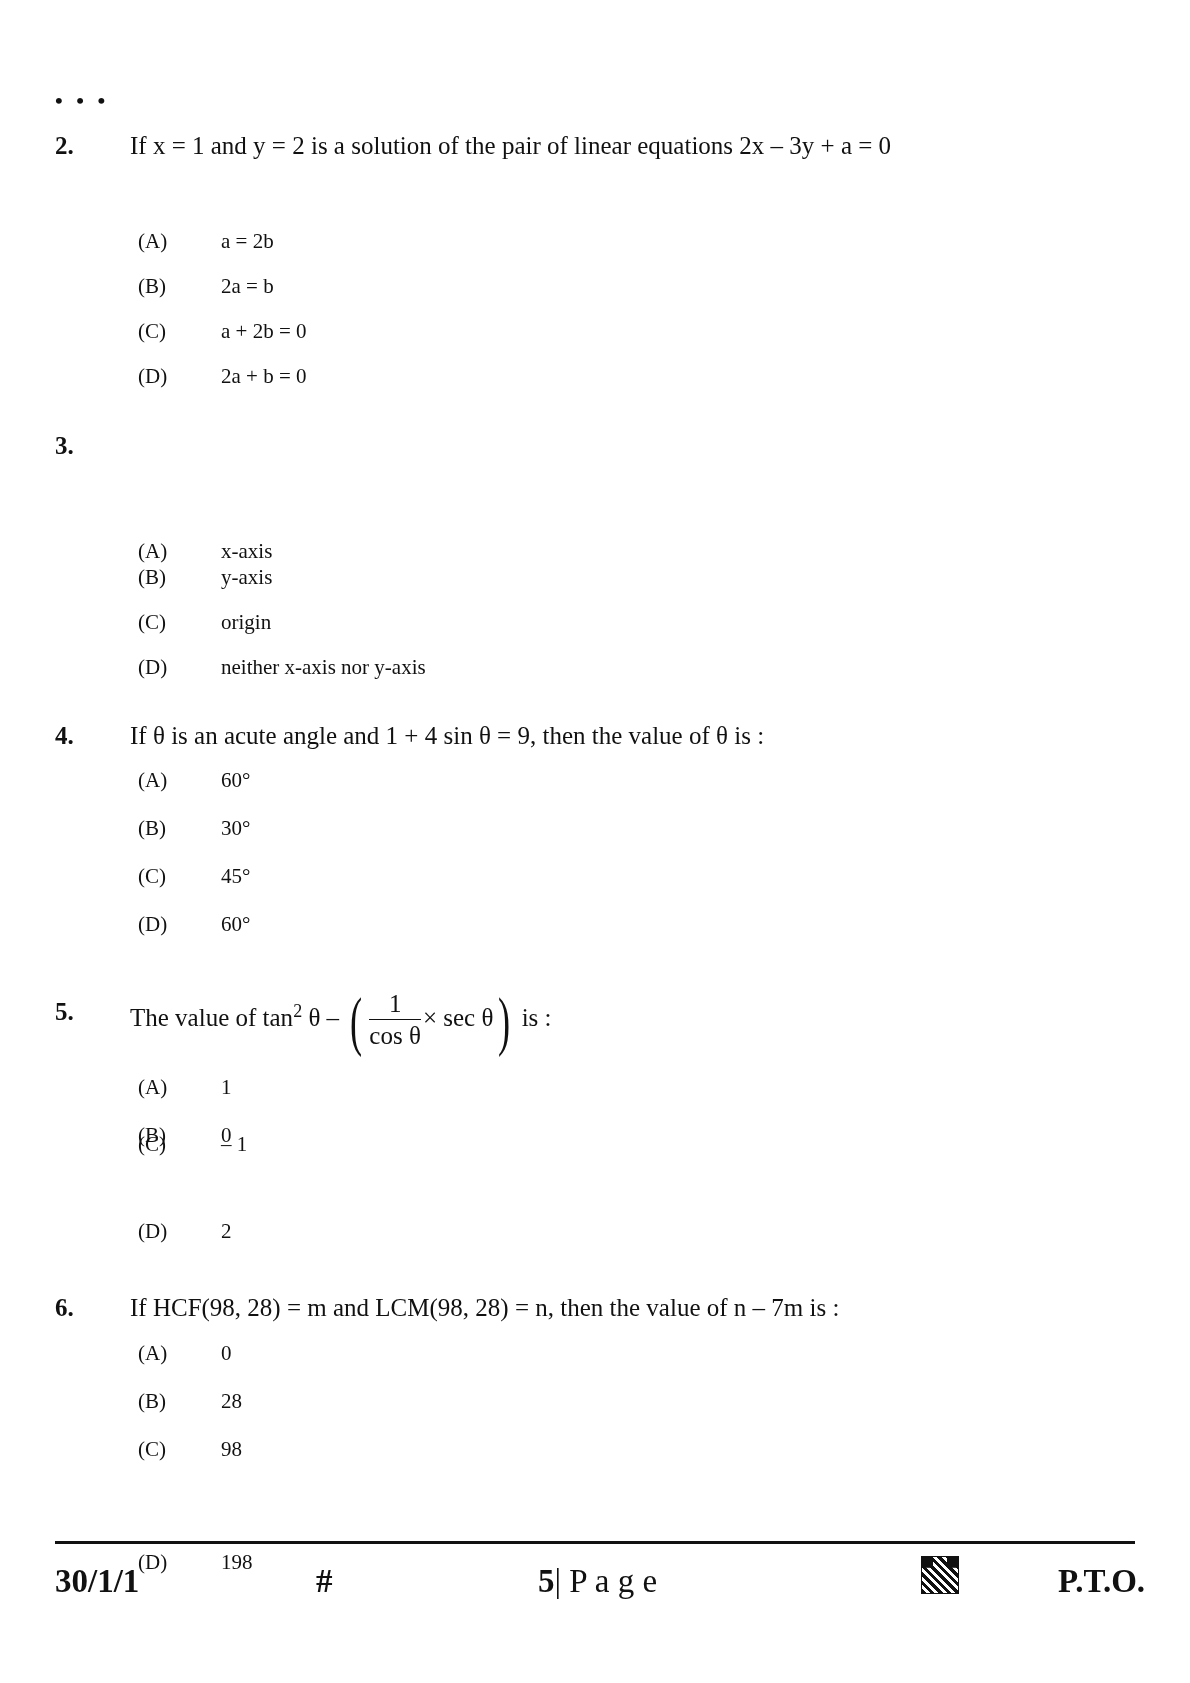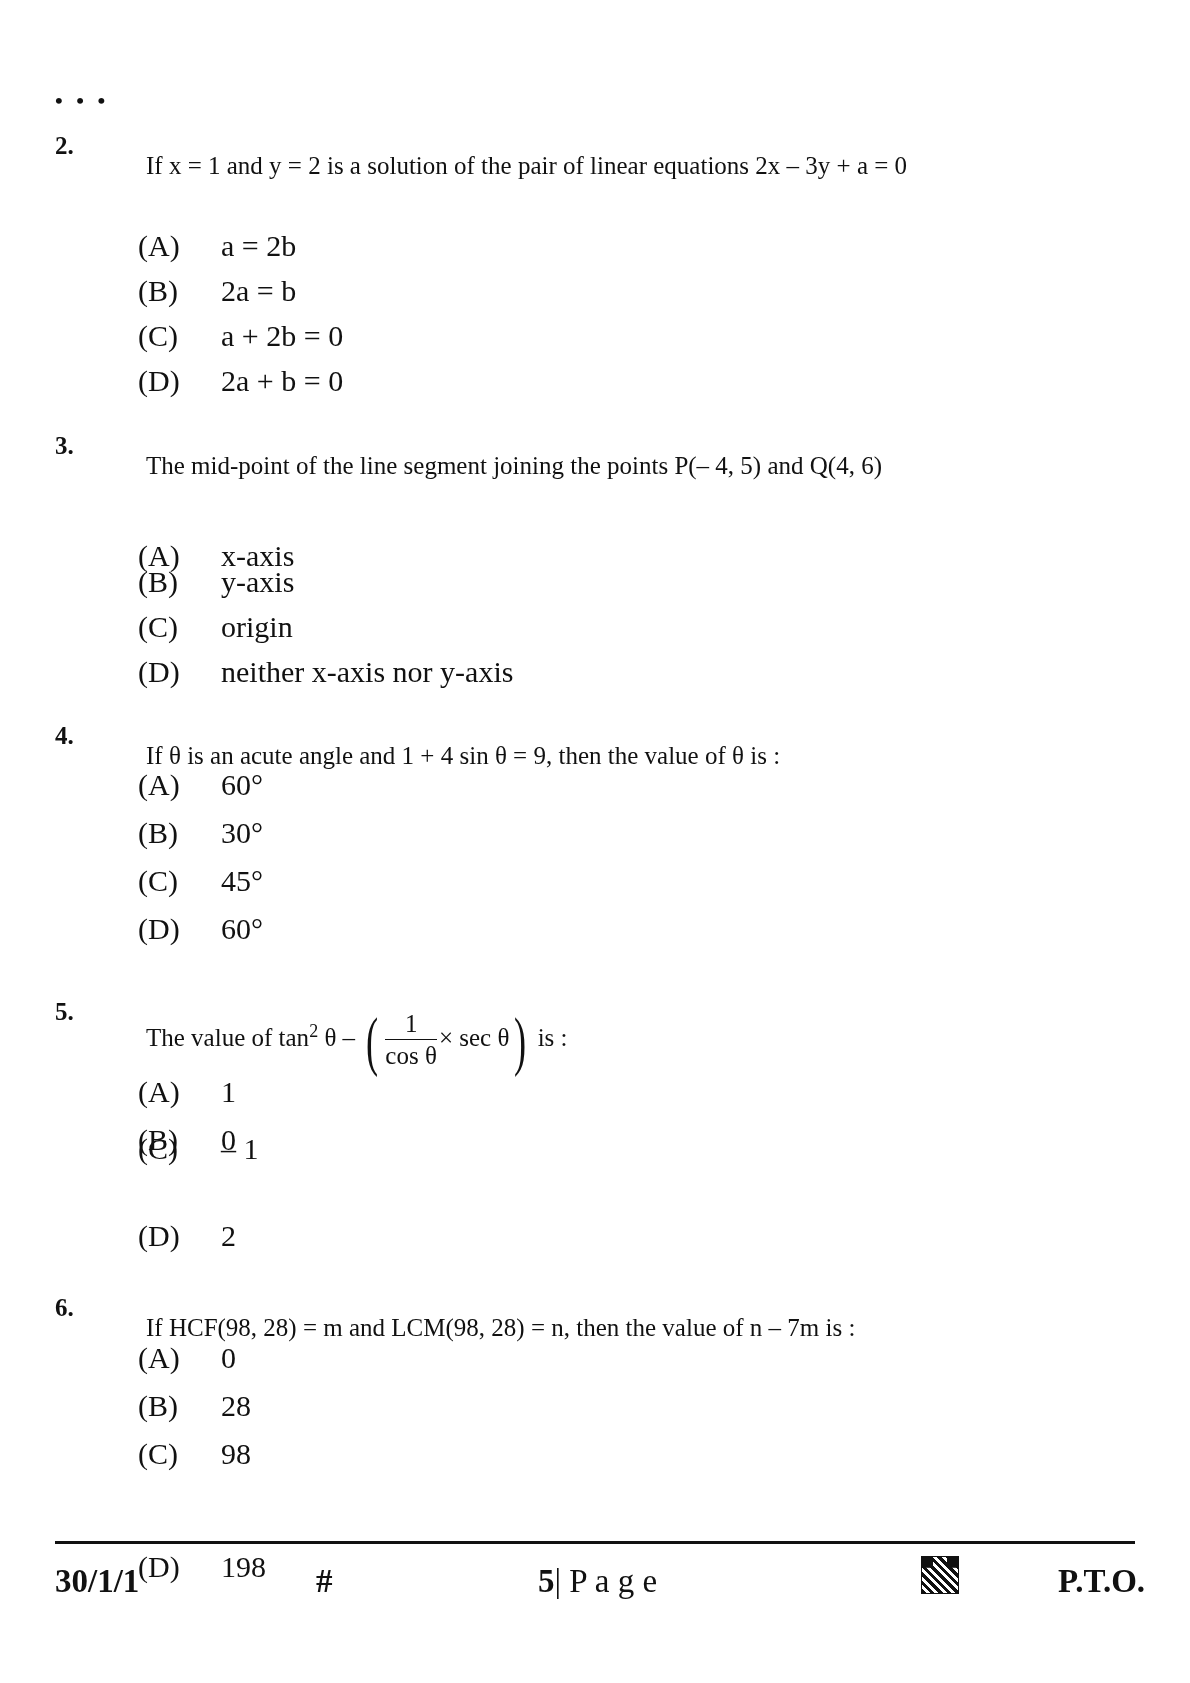--- a/index.html
+++ b/index.html
@@ -3,22 +3,22 @@
 <meta charset="utf-8">
 <style>
   html, body { margin: 0; padding: 0; background: #ffffff; }
   body {
     width: 1190px; height: 1683px; position: relative; overflow: hidden;
     font-family: "Liberation Serif", "DejaVu Serif", serif;
     color: #111111;
   }
   .dots { position: absolute; left: 55px; top: 88px; font-size: 22px; letter-spacing: 4px; font-weight: bold; }
   .qnum { position: absolute; left: 55px; font-weight: bold; font-size: 25px; }
-  .qtext { position: absolute; left: 146px; width: 960px; font-size: 25px; line-height: 40px; margin-top: 20px; }
-  .opt { position: absolute; left: 138px; font-size: 30px; height: 32px; }
+  .qtext { position: absolute; left: 130px; width: 960px; font-size: 25px; line-height: 40px; }
+  .opt { position: absolute; left: 138px; font-size: 21px; height: 32px; }
   .opt .lbl { display: inline-block; width: 83px; }
   .frac { display: inline-block; vertical-align: middle; text-align: center; margin: 0 2px; }
   .frac .num { display: block; border-bottom: 1.5px solid #111; padding: 0 4px; line-height: 30px; }
   .frac .den { display: block; line-height: 32px; }
   .paren { display: inline-block; vertical-align: middle; font-size: 66px; transform: scaleX(0.55); line-height: 70px; font-weight: 100; }
   .footer-rule { position: absolute; left: 55px; top: 1541px; width: 1080px; height: 3px; background: #111; }
   .footer { position: absolute; top: 1563px; font-size: 33px; font-weight: bold; }
   .qr { position: absolute; left: 921px; top: 1556px; width: 36px; height: 36px;
         background:
           linear-gradient(90deg, #111 0 30%, transparent 30% 70%, #111 70%) top/100% 30% no-repeat,
@@ -37,21 +37,20 @@
   </div>
   <div class="opt" style="top:229px"><span class="lbl">(A)</span><span>a = 2b</span></div>
   <div class="opt" style="top:274px"><span class="lbl">(B)</span><span>2a = b</span></div>
   <div class="opt" style="top:319px"><span class="lbl">(C)</span><span>a + 2b = 0</span></div>
   <div class="opt" style="top:364px"><span class="lbl">(D)</span><span>2a + b = 0</span></div>
 </div>
 
 <div>
   <div class="qnum" style="top:432px">3.</div>
   <div class="qtext" style="top:426px">
-    <div>The mid-point of the line segment joining the points P(– 4, 5) and Q(4, 6)</div>
   </div>
   <div class="opt" style="top:539px"><span class="lbl">(A)</span><span>x-axis</span></div>
   <div class="opt" style="top:565px"><span class="lbl">(B)</span><span>y-axis</span></div>
   <div class="opt" style="top:610px"><span class="lbl">(C)</span><span>origin</span></div>
   <div class="opt" style="top:655px"><span class="lbl">(D)</span><span>neither x-axis nor y-axis</span></div>
 </div>
 
 <div>
   <div class="qnum" style="top:722px">4.</div>
   <div class="qtext" style="top:716px">

